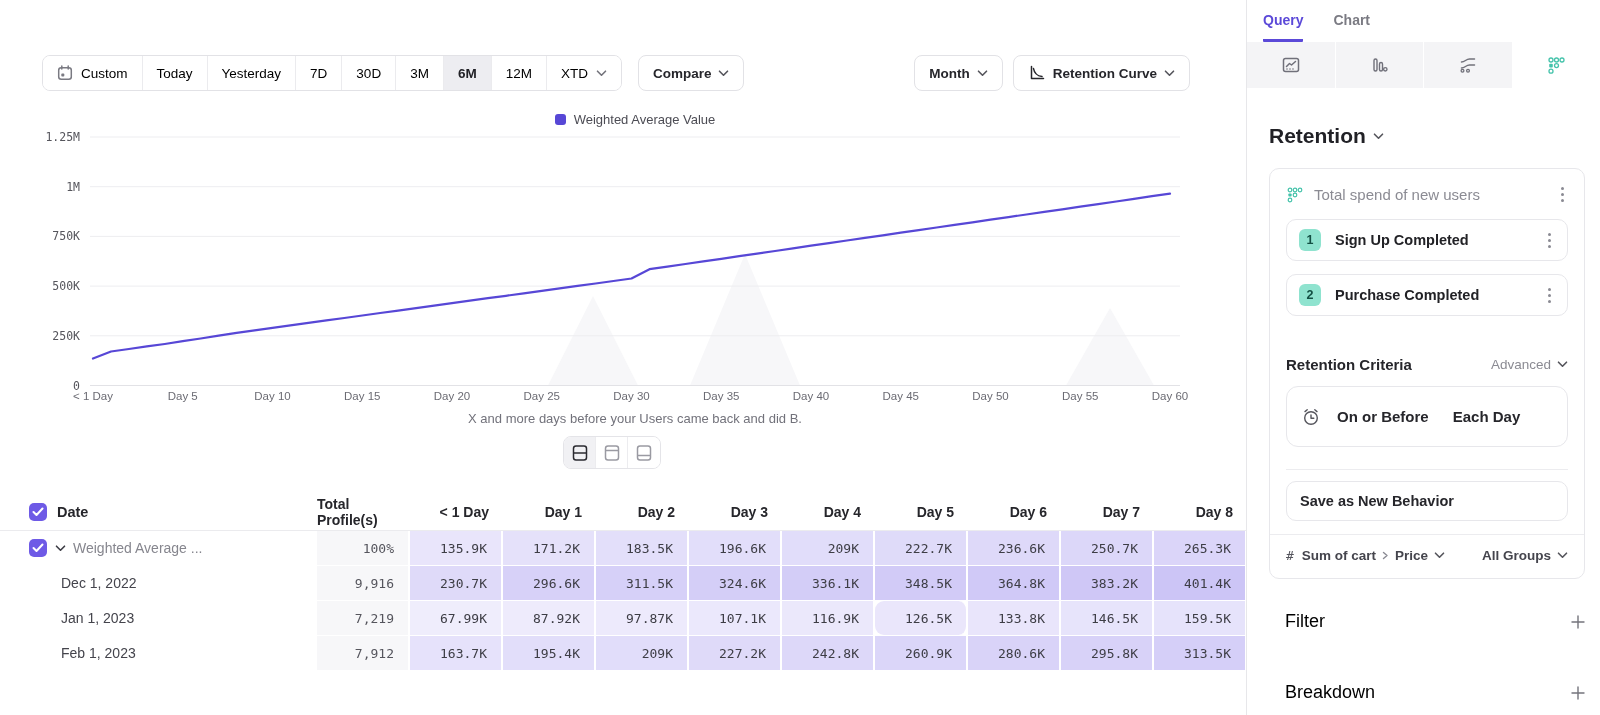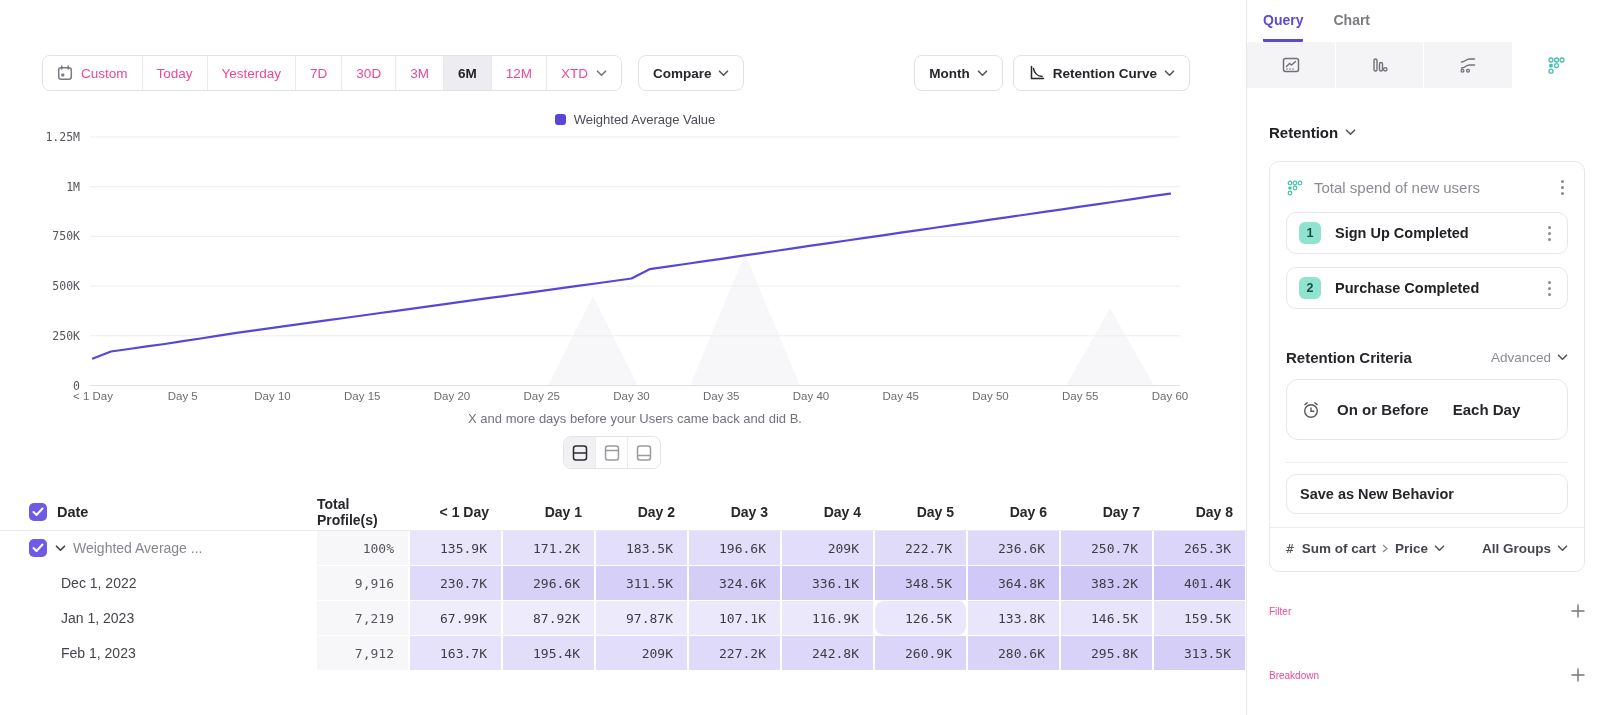--- a/index.html
+++ b/index.html
@@ -5,21 +5,21 @@
   * { margin:0; padding:0; box-sizing:border-box; }
   html,body { width:1600px; height:715px; background:#fff; font-family:"Liberation Sans", sans-serif; overflow:hidden; }
   body { position:relative; color:#26262b; }
 
   
   .main { position:absolute; left:0; top:0; width:1248px; height:715px; overflow:hidden; background:#fff; }
 
   
   .toolbar { position:absolute; top:55px; left:42px; width:1148px; height:36px; display:flex; align-items:center; }
   .seg { display:flex; height:36px; border:1px solid #e2e2e6; border-radius:8px; overflow:hidden; background:#fff; }
-  .seg-btn { display:flex; align-items:center; gap:8px; padding:0 14px; font-size:13.5px; color:#ec4899; border-right:1px solid #ebebee; cursor:pointer; background:#fff; white-space:nowrap; }
+  .seg-btn { display:flex; align-items:center; gap:8px; padding:0 14px; font-size:13.5px; color:#000000; border-right:1px solid #ebebee; cursor:pointer; background:#fff; white-space:nowrap; }
   .seg-btn:last-child { border-right:none; }
   .seg-btn.selected { background:#ededf1; color:#212126; font-weight:bold; }
   .btn { display:flex; align-items:center; gap:7px; height:36px; padding:0 14px; border:1px solid #e2e2e6; border-radius:8px; background:#fff; font-size:13.5px; color:#26262b; font-weight:600; cursor:pointer; white-space:nowrap; }
   .toolbar .spacer { flex:1; }
   .chev { display:inline-flex; align-items:center; color:#55555c; }
   .seg-btn .chev { color:#74747c; }
 
   
   #chart-svg { position:absolute; left:0; top:108px; }
   .legend { position:absolute; top:112px; left:90px; width:1090px; display:flex; justify-content:center; align-items:center; gap:8px; z-index:2; }
@@ -54,21 +54,21 @@
   
   .sidebar { position:absolute; left:1246px; top:0; width:354px; height:715px; border-left:1px solid #e7e7ea; background:#fff; }
   .side-tabs { display:flex; gap:30px; padding:12px 0 0 16px; height:42px; }
   .side-tab { font-size:14px; color:#7b7b83; padding-bottom:8px; cursor:pointer; font-weight:600; }
   .side-tab.active { color:#5b49d8; border-bottom:3px solid #5b49d8; border-radius:1px; }
   .icon-tabs { display:flex; height:46px; }
   .icon-tab { flex:1; display:flex; align-items:center; justify-content:center; background:#f4f4f6; border-right:1px solid #fff; cursor:pointer; color:#70707a; }
   .icon-tab:last-child { border-right:none; }
   .icon-tab.selected { background:#fff; color:#45c3ab; }
   .side-content { padding:0 15px 0 22px; }
-  .section-heading { margin-top:36px; display:flex; align-items:center; gap:7px; font-size:15px; font-weight:bold; color:#212126; cursor:pointer; }
+  .section-heading { margin-top:36px; display:flex; align-items:center; gap:7px; font-size:21px; font-weight:bold; color:#212126; cursor:pointer; }
   .card { margin-top:20px; border:1px solid #e7e7eb; border-radius:10px; padding:14px 16px 0 16px; background:#fff; }
   .card-header { display:flex; align-items:center; gap:10px; }
   .card-title { flex:1; font-size:15px; color:#8b8b93; }
   .kebab { display:flex; flex-direction:column; gap:3px; padding:4px; cursor:pointer; }
   .kebab i { width:3px; height:3px; border-radius:50%; background:#8a8a93; display:block; }
   .step-row { margin-top:13px; height:42px; border:1px solid #e7e7eb; border-radius:10px; display:flex; align-items:center; padding:0 12px; gap:14px; cursor:pointer; }
   .step-badge { width:22px; height:22px; border-radius:6px; background:#8fe3cf; color:#134f43; font-size:12.5px; font-weight:bold; display:flex; align-items:center; justify-content:center; }
   .step-label { flex:1; font-size:14.5px; font-weight:600; color:#222226; }
   .criteria-row { margin-top:40px; display:flex; align-items:center; }
   .criteria-label { flex:1; font-size:15px; font-weight:bold; color:#26262b; }
@@ -77,21 +77,21 @@
   .onb-label, .onb-value { font-size:15px; font-weight:600; color:#26262b; }
   .onb-value { margin-left:8px; }
   .card-divider { margin-top:22px; border-top:1px solid #ececef; }
   .save-row { margin:11px 0 13px 0; height:40px; border:1px solid #e7e7eb; border-radius:10px; display:flex; align-items:center; padding:0 13px; font-size:14.5px; font-weight:600; color:#26262b; cursor:pointer; }
   .card-footer { border-top:1px solid #ececef; margin:0 -16px; padding:13px 16px 15px 16px; display:flex; align-items:center; gap:8px; }
   .hash { font-family:"DejaVu Sans Mono", monospace; font-size:13px; color:#55555d; }
   .prop-label { font-size:13.5px; font-weight:600; color:#45454d; display:flex; align-items:center; gap:6px; cursor:pointer; }
   .card-footer .spacer { flex:1; }
   .groups { display:flex; align-items:center; gap:6px; font-size:13.5px; font-weight:600; color:#45454d; cursor:pointer; }
   .addable-row { display:flex; align-items:center; justify-content:space-between; }
-  .addable-row .lbl { font-size:10px; color:#ec4899; }
+  .addable-row .lbl { font-size:18px; color:#000000;margin-left:16px; }
   .filter-row { margin-top:32px; }
   .breakdown-row { margin-top:50px; }
   .plus-btn { color:#74747c; cursor:pointer; display:flex; }
 </style>
 </head>
 <body>
 
 <div class="main">
 
   <div class="toolbar">

